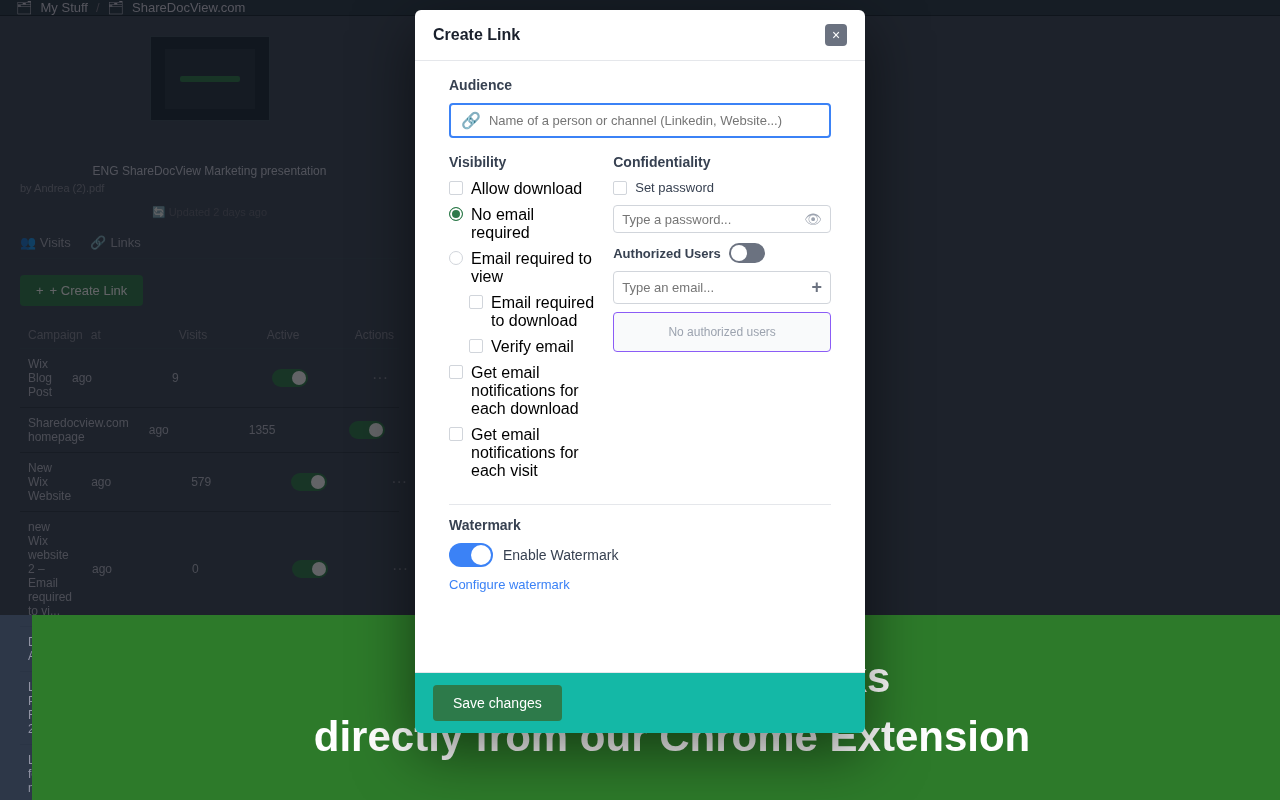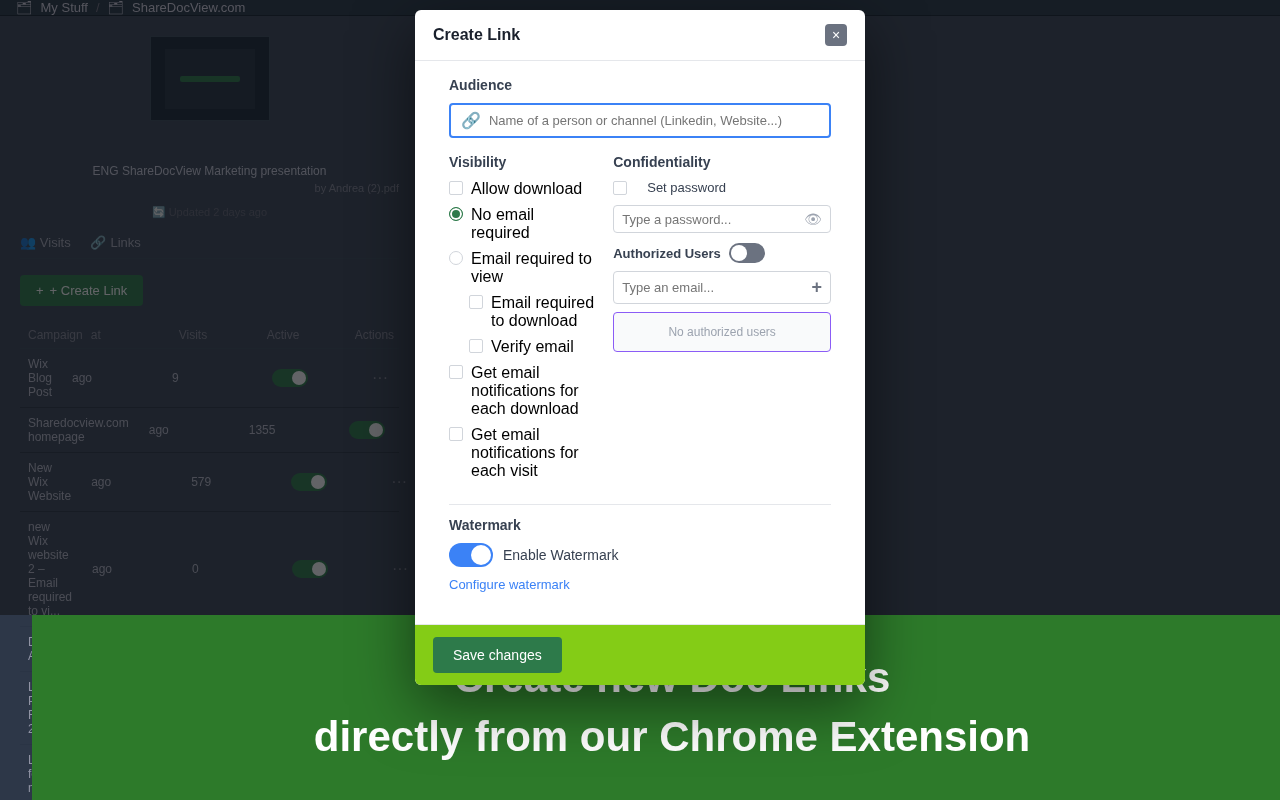--- a/index.html
+++ b/index.html
@@ -31,21 +31,21 @@
     .doc-thumb {
       width: 120px; height: 85px; background: #1a2535; border: 1px solid #3a4a5a;
       display: flex; align-items: center; justify-content: center; margin: 0 auto 10px;
     }
     .doc-thumb-inner {
       width: 90px; height: 60px; background: #263040;
       display: flex; align-items: center; justify-content: center;
     }
     .doc-thumb-bar { width: 60px; height: 6px; background: #2d7a4a; border-radius: 2px; }
     .doc-title { text-align: center; color: #ccd; font-size: 12px; margin-bottom: 4px; margin-top: 43px; }
-    .doc-subtitle { text-align: right; color: #889; font-size: 11px; margin-bottom: 12px; }
+    .doc-subtitle { text-align: left; color: #889; font-size: 11px; margin-bottom: 12px; }
     .doc-updated { text-align: center; color: #667; font-size: 11px; }
 
     .tab-row { display: flex; gap: 20px; margin: 16px 0; padding-bottom: 8px; border-bottom: 1px solid #3a4a5a; }
     .tab-item { font-size: 13px; color: #aab; cursor: pointer; }
 
     .create-link-btn {
       background: #2d7a4a; color: white; border: none; padding: 8px 16px;
       border-radius: 4px; font-size: 13px; cursor: pointer; display: flex; align-items: center; gap: 6px;
       margin-bottom: 16px;
     }
@@ -94,21 +94,21 @@
 
     
     .two-col { display: grid; grid-template-columns: 1fr 1fr; gap: 16px; margin-bottom: 16px; }
 
     
     .vis-section {}
     .sub-option { margin-left: 20px; }
 
     
     .conf-section {}
-    .password-row { display: flex; align-items: center; gap: 20px; margin-bottom: 10px; font-size: 13px; color: #374151; }
+    .password-row { display: flex; align-items: center; gap: 8px; margin-bottom: 10px; font-size: 13px; color: #374151; }
     .password-input-wrap {
       display: flex; align-items: center; border: 1px solid #d1d5db; border-radius: 4px;
       padding: 5px 8px; gap: 6px; margin-bottom: 10px;
     }
     .password-input { border: none; outline: none; flex: 1; font-size: 13px; color: #9ca3af; background: transparent; }
     .eye-icon { color: #9ca3af; cursor: pointer; font-size: 14px; }
 
     .auth-users-row { display: flex; align-items: center; gap: 8px; margin-bottom: 8px; }
     .auth-label { font-size: 13px; font-weight: 600; color: #374151; }
     .toggle-auth {
@@ -136,21 +136,21 @@
     .watermark-row { display: flex; align-items: center; gap: 10px; margin-bottom: 8px; }
     .toggle-wm {
       width: 44px; height: 24px; background: #3b82f6; border-radius: 12px; position: relative; cursor: pointer;
     }
     .toggle-wm::after { content: ''; position: absolute; right: 2px; top: 2px; width: 20px; height: 20px; background: white; border-radius: 50%; }
     .wm-label { font-size: 14px; color: #374151; }
 
     .configure-link { color: #3b82f6; font-size: 13px; cursor: pointer; text-decoration: none; margin-bottom: 16px; display: inline-block; }
 
     
-    .modal-footer { padding: 12px 18px; background: #84cc16; border-top: 1px solid #e5e7eb; border-radius: 0 0 6px 6px; }
+    .modal-footer { padding: 12px 18px; background: #14b8a6; border-top: 1px solid #e5e7eb; border-radius: 0 0 6px 6px; margin-top: 48px; }
     .save-btn {
       background: #2d7a4a; color: white; border: none; padding: 10px 20px;
       border-radius: 4px; font-size: 14px; font-weight: 500; cursor: pointer;
     }
 
     
     .green-banner {
       position: absolute; bottom: 0; left: 0; width: 1280px; height: 185px;
       background: #2d7a2a; display: flex; flex-direction: column; align-items: center; justify-content: center;
       gap: 8px;

